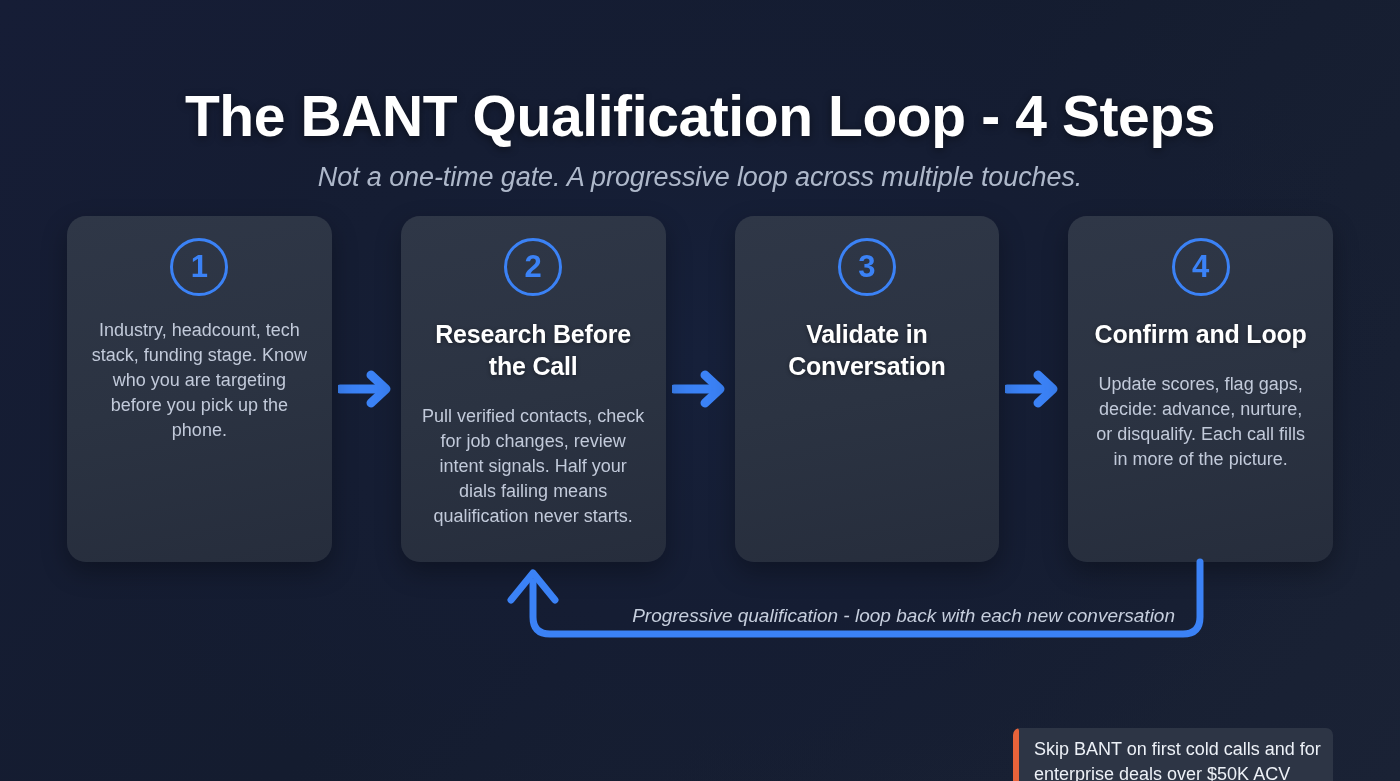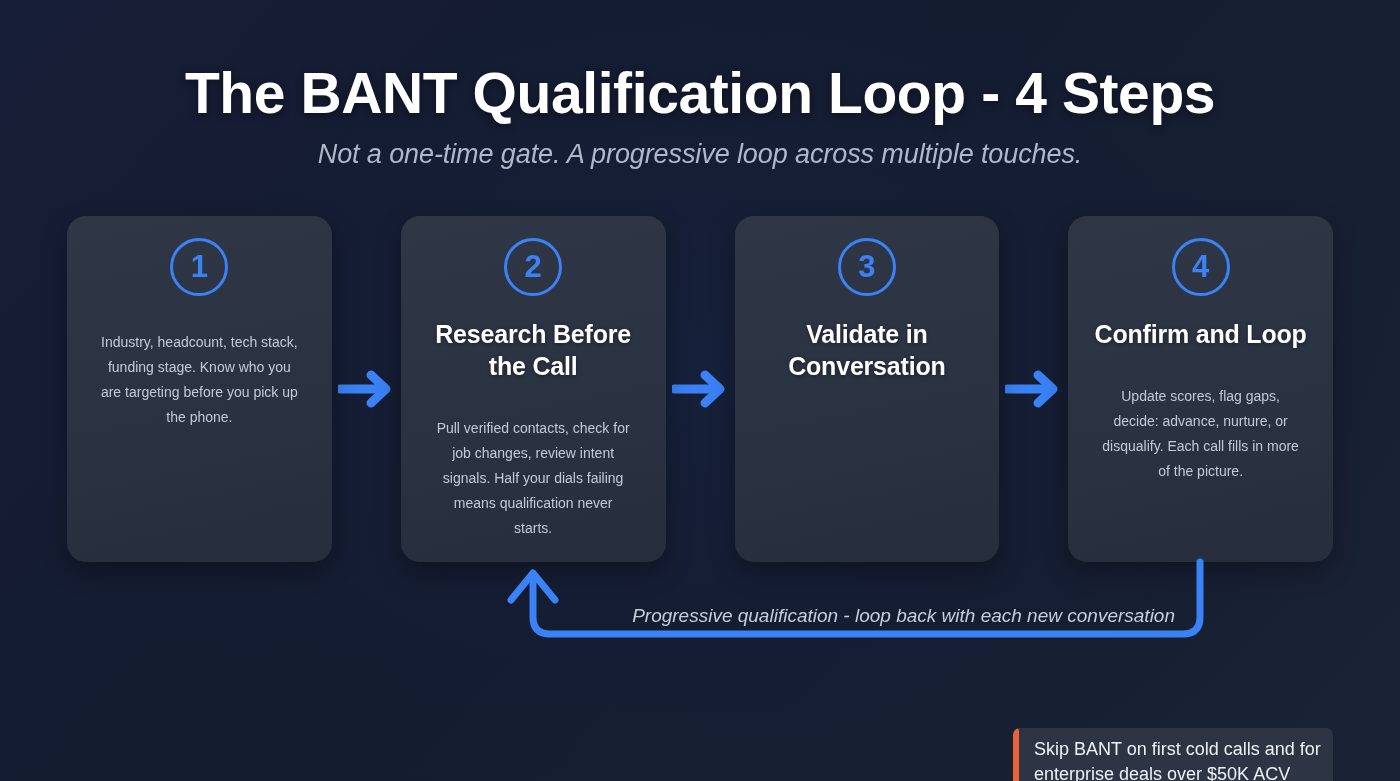--- a/index.html
+++ b/index.html
@@ -28,21 +28,21 @@
   
   #header {
     position: absolute;
     left: 0;
     top: 0;
     width: 1400px;
     text-align: center;
   }
   #page-title {
     margin: 0;
-    padding-top: 58px;
+    padding-top: 81px;
     font-size: 57px;
     line-height: 70px;
     font-weight: bold;
     color: #ffffff;
     letter-spacing: -0.4px;
     text-shadow: 0 2px 8px rgba(0,0,0,0.45);
   }
   #page-subtitle {
     margin: 0;
     padding-top: 9px;
@@ -101,23 +101,23 @@
     font-size: 25px;
     line-height: 32px;
     font-weight: bold;
     color: #ffffff;
     text-align: center;
     letter-spacing: -0.2px;
     text-shadow: 0 1px 4px rgba(0,0,0,0.40);
   }
 
   .step-desc {
-    margin: 16px;
+    margin: 4px;
     padding-top: 18px;
-    font-size: 14px;
+    font-size: 18px;
     line-height: 25px;
     font-weight: normal;
     color: #c2cada;
     text-align: center;
   }
 
   
   .connector {
     width: 69px;
     height: 346px;

